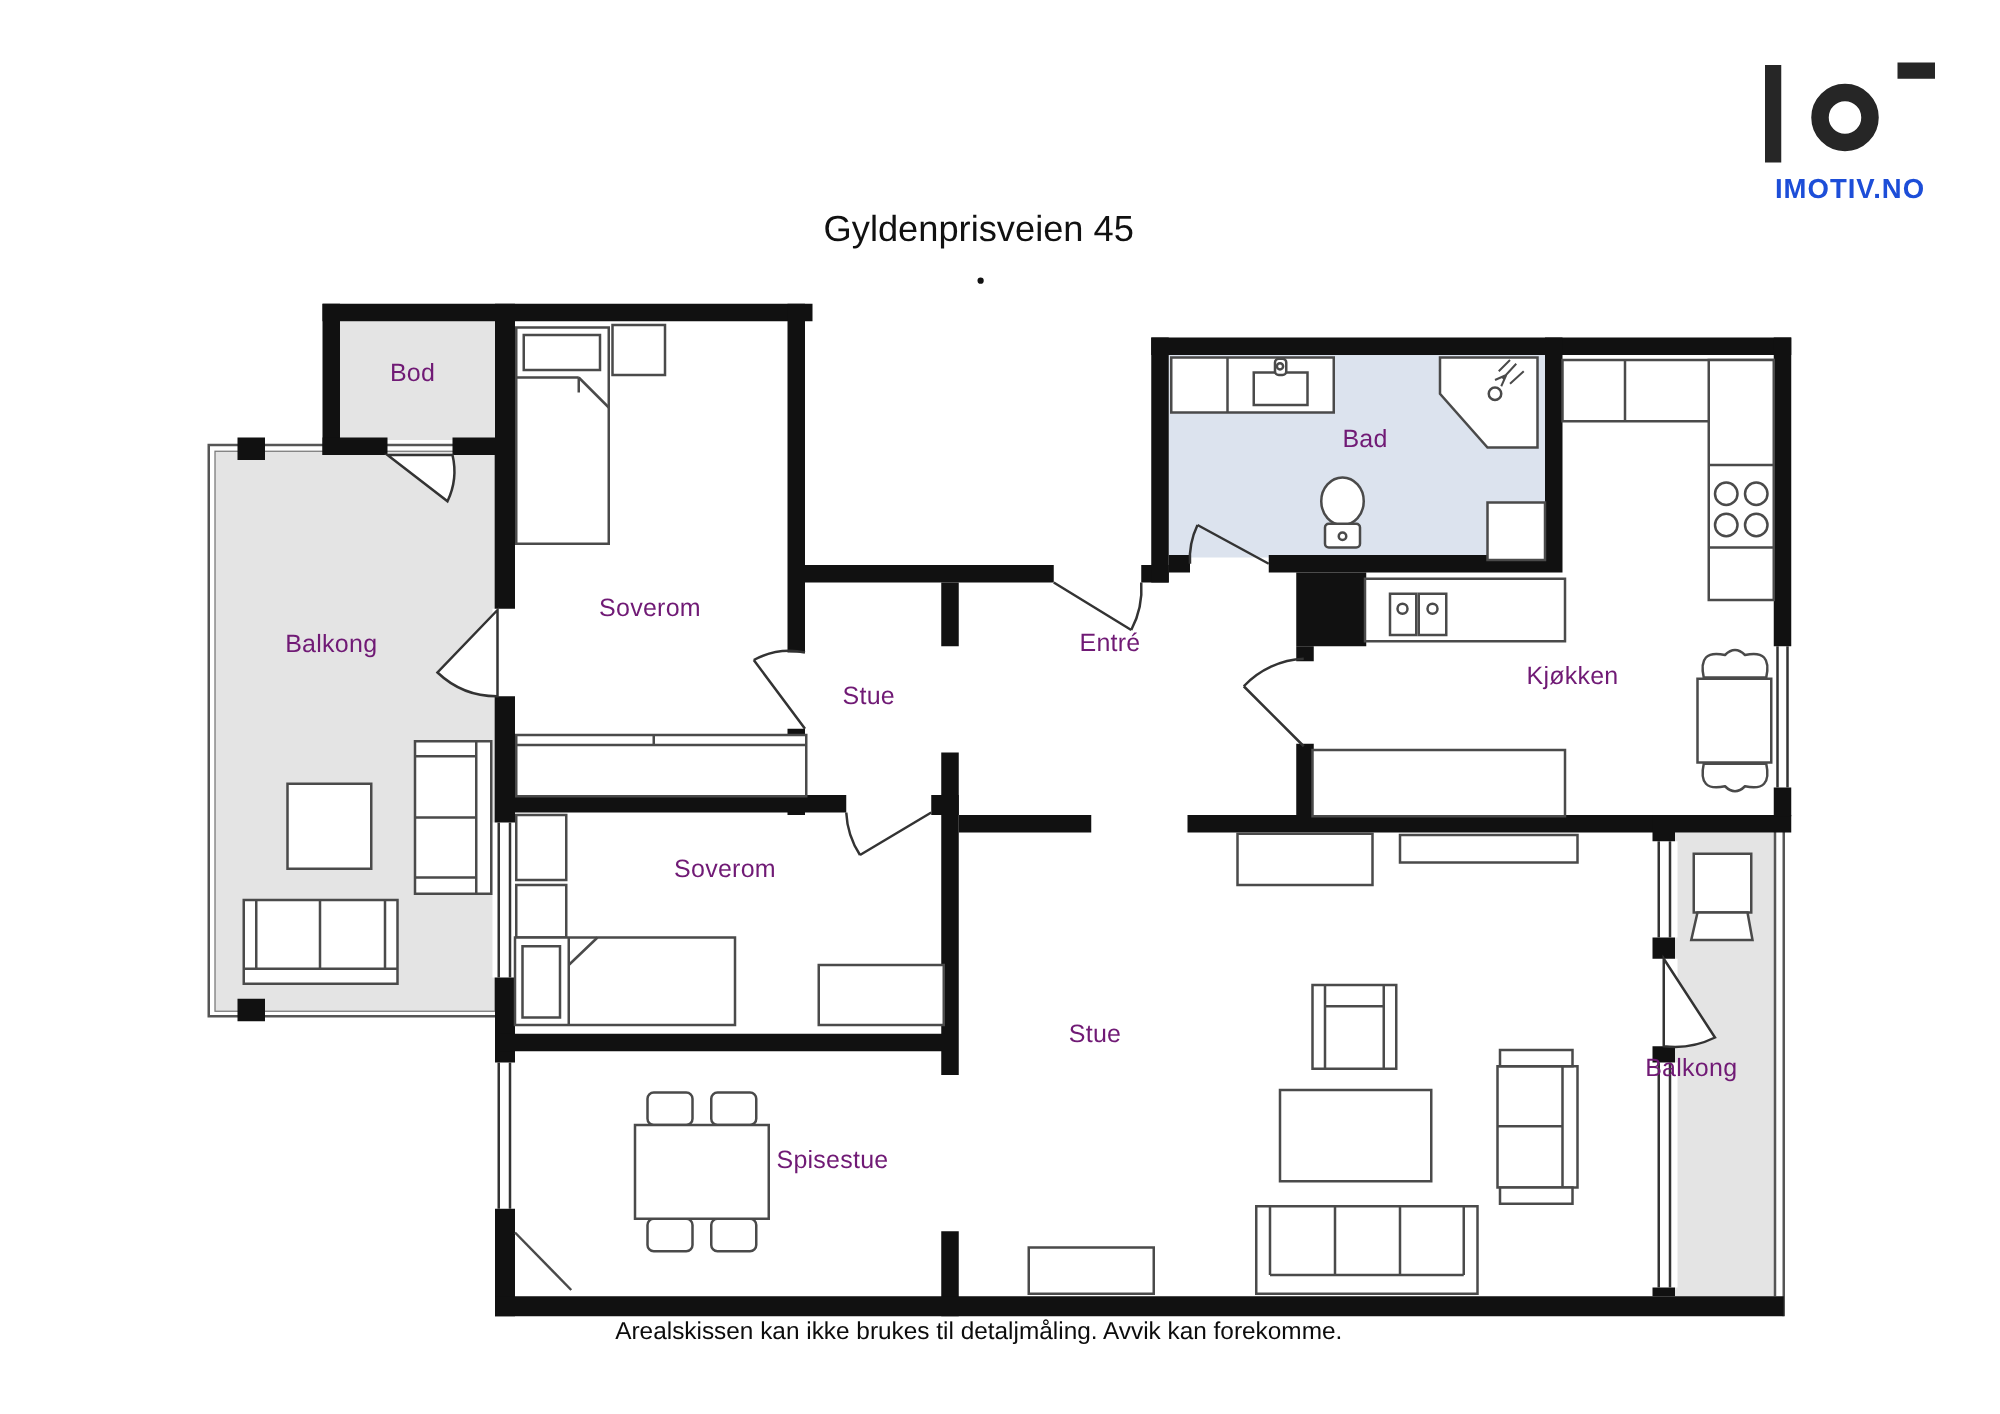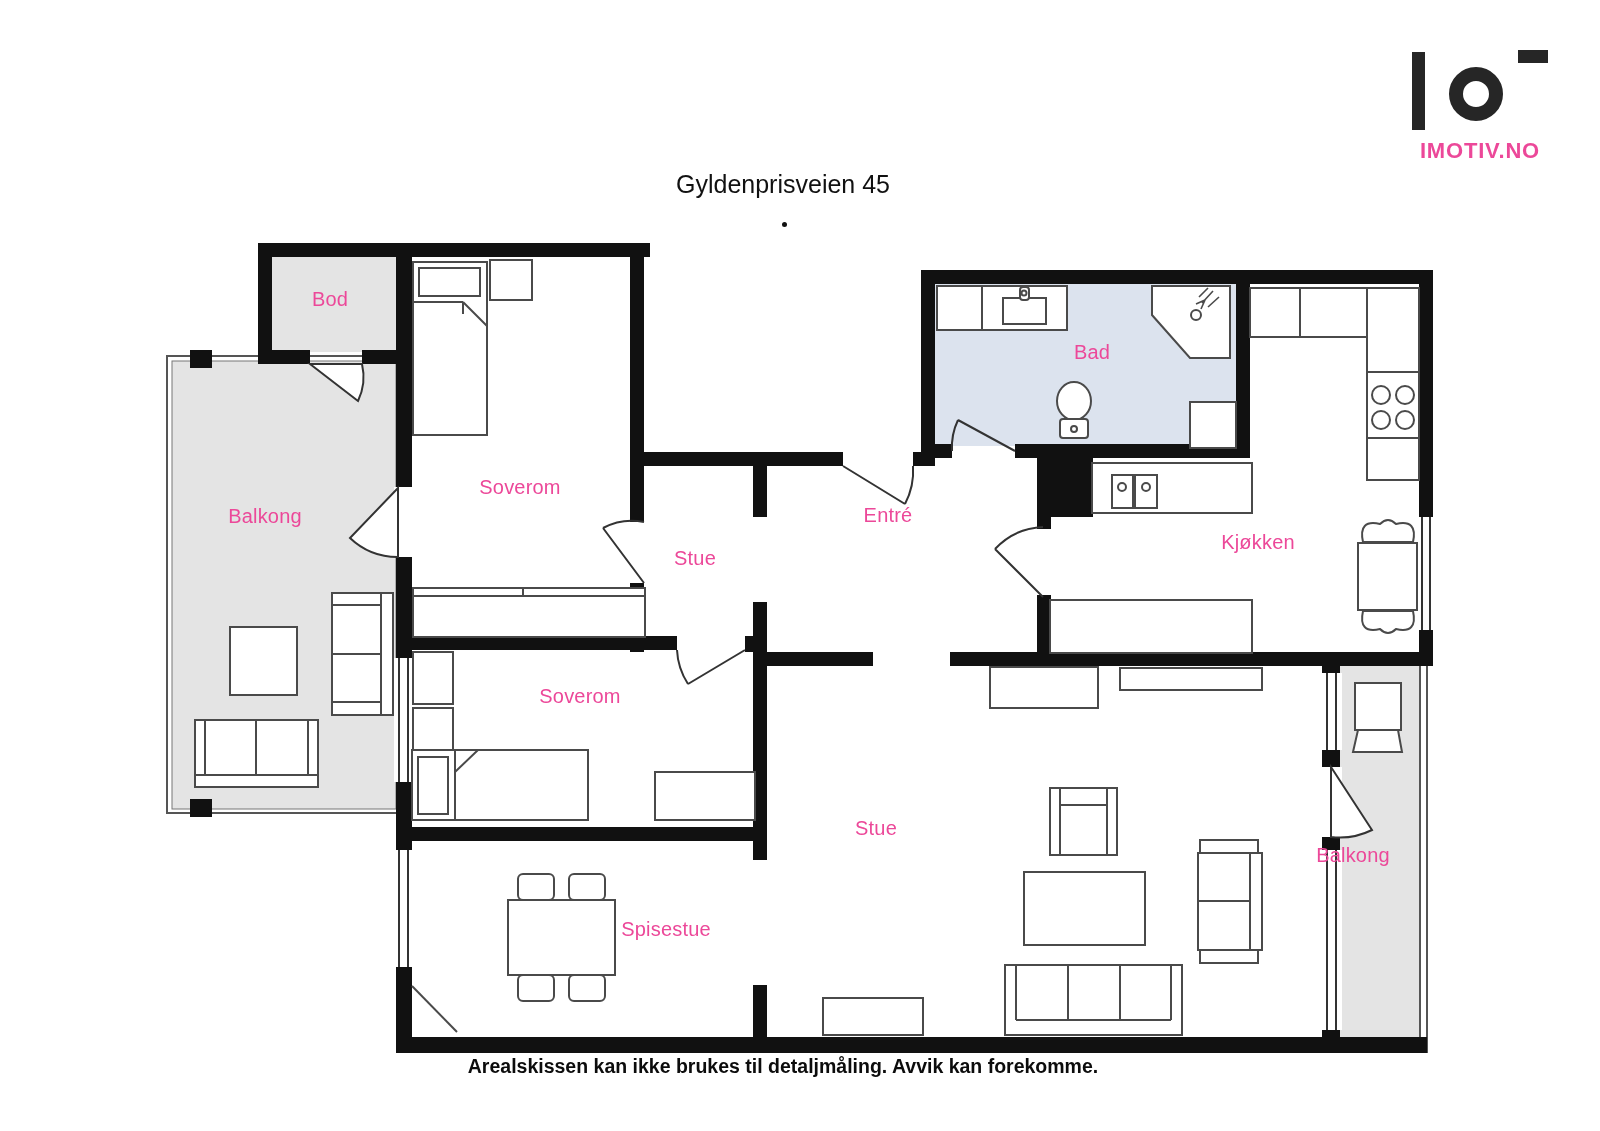--- a/index.html
+++ b/index.html
@@ -3,35 +3,35 @@
 <meta charset="utf-8">
 <style>
   html,body{margin:0;padding:0;}
   body{
     width:1600px;height:1131px;position:relative;background:#ffffff;
     font-family:"Liberation Sans", sans-serif;color:#111111;overflow:hidden;
   }
   .plan-svg{position:absolute;left:0;top:0;}
   .page-title{
     position:absolute;left:783px;top:184px;transform:translate(-50%,-50%);
-    font-size:25px;color:#111;white-space:nowrap;
+    font-size:29px;color:#111;white-space:nowrap;
   }
   .title-dot{position:absolute;left:782px;top:222px;width:5px;height:5px;background:#111;border-radius:50%;}
   .room-label{
-    position:absolute;transform:translate(-50%,-50%);font-size:20px;color:#ec4899;
+    position:absolute;transform:translate(-50%,-50%);font-size:20px;color:#701a75;
     white-space:nowrap;letter-spacing:.2px;
   }
   .disclaimer{
     position:absolute;left:783px;top:1066px;transform:translate(-50%,-50%);
-    font-size:19.5px;color:#0c0c0c;white-space:nowrap;font-weight:bold;
+    font-size:19.5px;color:#0c0c0c;white-space:nowrap;
   }
   .logo{position:absolute;left:1408px;top:46px;width:144px;height:126px;}
   .logo-text{
     position:absolute;left:0;top:92px;width:144px;text-align:center;
-    font-size:22px;font-weight:600;letter-spacing:.8px;color:#ec4899;
+    font-size:22px;font-weight:600;letter-spacing:.8px;color:#1d4ed8;
   }
 </style>
 </head>
 <body>
 
 <svg class="plan-svg" width="1600" height="1131" viewBox="0 0 1600 1131">
 
   <g>
     <rect x="272" y="257" width="124" height="95" fill="#e4e4e4"></rect>
     <rect x="167" y="356" width="233" height="457" fill="none" stroke="#555" stroke-width="2"></rect>

